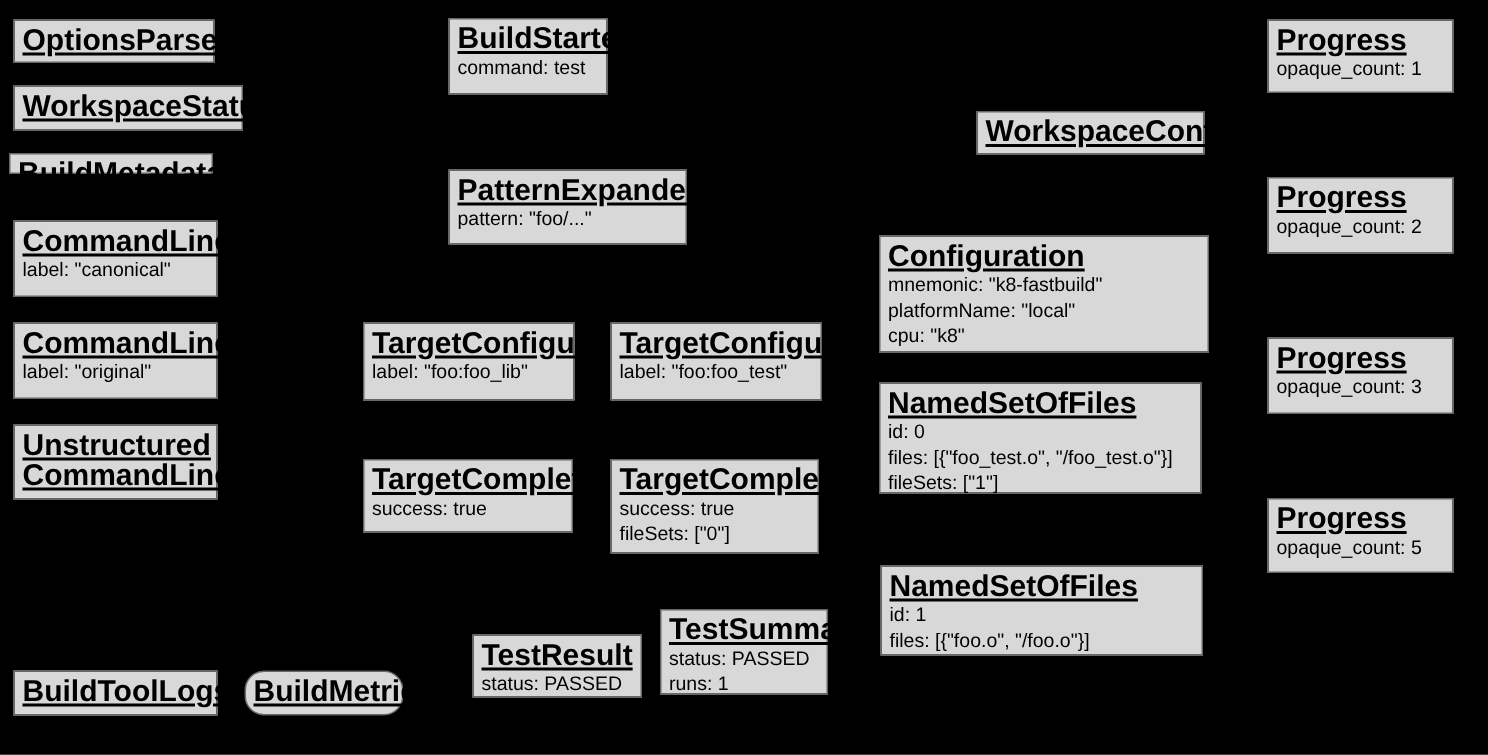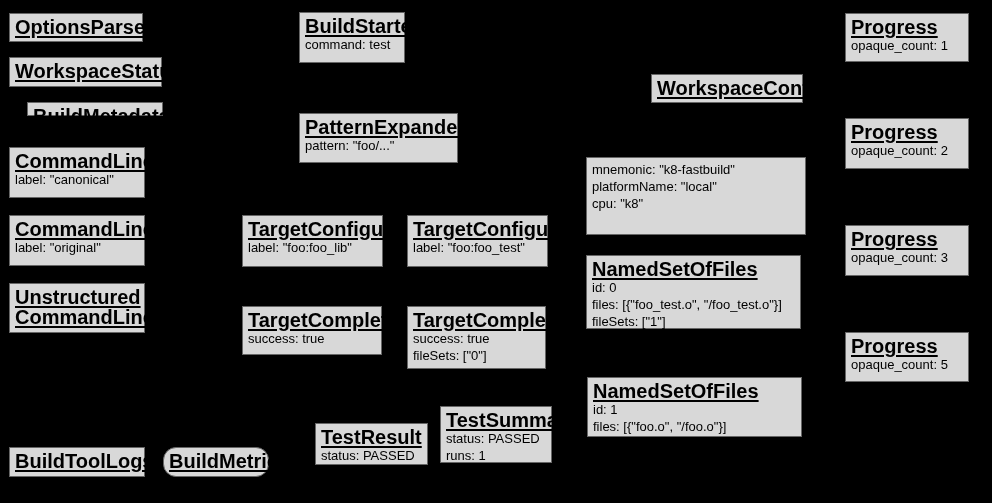--- a/index.html
+++ b/index.html
@@ -45,21 +45,21 @@
 </head>
 <body>
 
 <div class="canvas">
     <div class="node" style="left: 9px; top: 13px; width: 134px; height: 29px;">
       <div class="node-title">OptionsParsed</div>
     </div>
     <div class="node" style="left: 9px; top: 57px; width: 153px; height: 30px;">
       <div class="node-title">WorkspaceStatus</div>
     </div>
-    <div class="node" style="left: 27px; top: 102px; width: 136px; height: 14px;">
+    <div class="node" style="left: 6px; top: 102px; width: 136px; height: 14px;">
       <div class="node-title">BuildMetadata</div>
     </div>
     <div class="node" style="left: 9px; top: 147px; width: 136px; height: 51px;">
       <div class="node-title">CommandLine</div>
       <div class="node-detail">label: "canonical"</div>
     </div>
     <div class="node" style="left: 9px; top: 215px; width: 136px; height: 51px;">
       <div class="node-title">CommandLine</div>
       <div class="node-detail">label: "original"</div>
     </div>
@@ -104,20 +104,21 @@
     </div>
     <div class="node" style="left: 440px; top: 406px; width: 112px; height: 57px;">
       <div class="node-title">TestSummary</div>
       <div class="node-detail">status: PASSED</div>
       <div class="node-detail">runs: 1</div>
     </div>
     <div class="node" style="left: 651px; top: 74px; width: 152px; height: 29px;">
       <div class="node-title">WorkspaceConfig</div>
     </div>
     <div class="node" style="left: 586px; top: 157px; width: 220px; height: 78px;">
+      <div class="node-title">Configuration</div>
       <div class="node-detail">mnemonic: "k8-fastbuild"</div>
       <div class="node-detail">platformName: "local"</div>
       <div class="node-detail">cpu: "k8"</div>
     </div>
     <div class="node" style="left: 586px; top: 255px; width: 215px; height: 74px;">
       <div class="node-title">NamedSetOfFiles</div>
       <div class="node-detail">id: 0</div>
       <div class="node-detail">files: [{"foo_test.o", "/foo_test.o"}]</div>
       <div class="node-detail">fileSets: ["1"]</div>
     </div>

